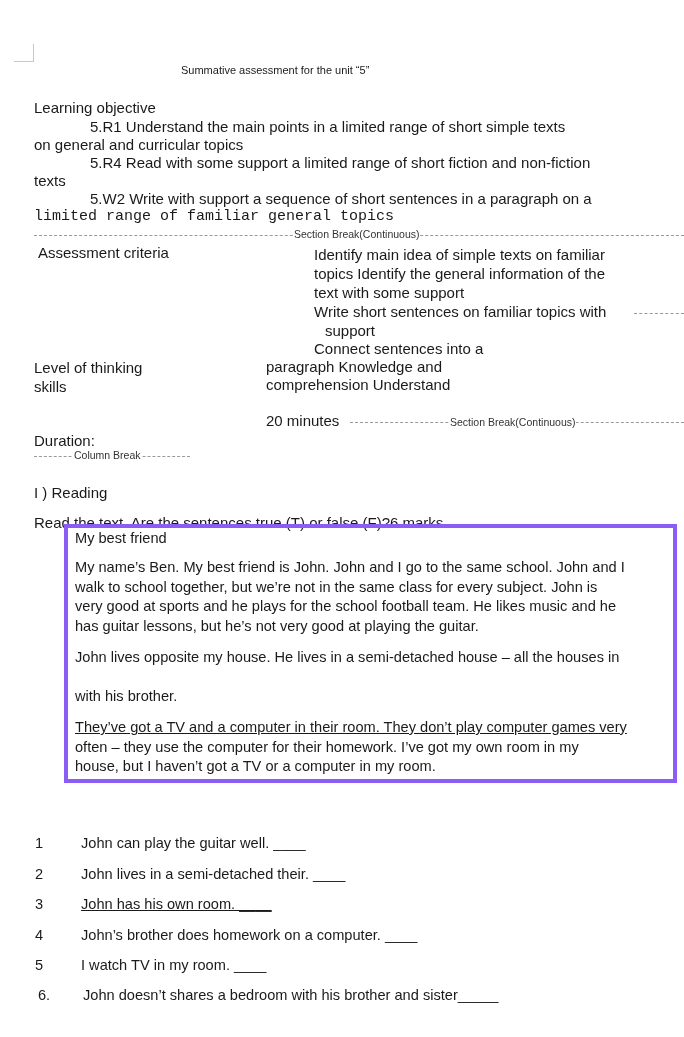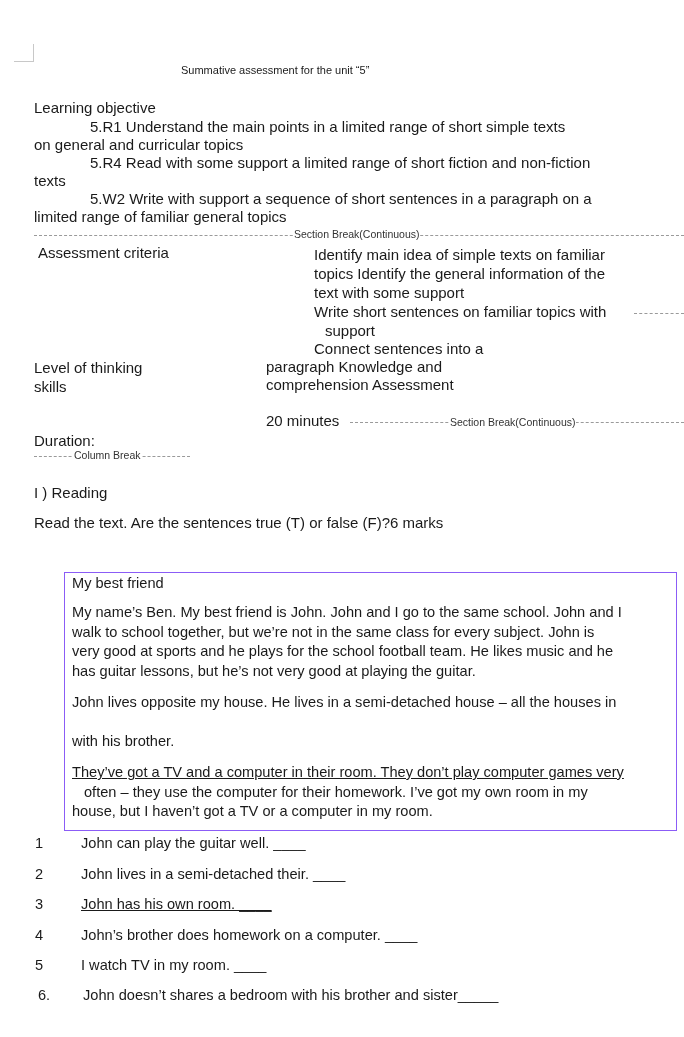--- a/index.html
+++ b/index.html
@@ -14,58 +14,58 @@
     }
     .title { left: 181px; top: 64px; font-size: 11px; }
     .lo-head { left: 34px; top: 99px; font-size: 15px; }
     .lo-line { font-size: 15px; }
     .dash-line { position: absolute; border-top: 1px dashed #9a9a9a; height: 0; }
     .break-label {
       position: absolute; font-size: 10.5px; color: #333; background: #fff; padding: 0 1px;
       white-space: nowrap;
     }
     .reading-box {
-      position: absolute; left: 64px; top: 572px; width: 613px; height: 259px;
-      border: 1px solid #8b5cf6; box-sizing: border-box;
+      position: absolute; left: 64px; top: 524px; width: 613px; height: 259px;
+      border: 4px solid #8b5cf6; box-sizing: border-box;
     }
     .box-text { position: absolute; left: 7px; font-size: 14.6px; line-height: 19.6px; white-space: nowrap; }
     .q-num { position: absolute; font-size: 14.6px; }
     .q-text { position: absolute; font-size: 14.6px; white-space: nowrap; }
   </style>
 </head>
 <body>
 
 <div class="corner"></div>
 
 <div class="abs title">Summative assessment for the unit “5”</div>
 
 <div class="abs lo-head">Learning objective</div>
 <div class="abs lo-line" style="left:90px;top:118px;">5.R1 Understand the main points in a limited range of short simple texts</div>
 <div class="abs lo-line" style="left:34px;top:136px;">on general and curricular topics</div>
 <div class="abs lo-line" style="left:90px;top:154px;">5.R4 Read with some support a limited range of short fiction and non-fiction</div>
 <div class="abs lo-line" style="left:34px;top:172px;">texts</div>
 <div class="abs lo-line" style="left:90px;top:190px;">5.W2 Write with support a sequence of short sentences in a paragraph on a</div>
-<div class="abs lo-line" style="left:34px;top:208px;">limited range of familiar general topics</div>
+<div class="abs lo-line" style="left:34px;top:208px;font-family:Liberation Mono, monospace;">limited range of familiar general topics</div>
 
 <div class="dash-line" style="left:34px;top:235px;width:650px;"></div>
 <div class="break-label" style="left:293px;top:228px;">Section Break(Continuous)</div>
 
 <div class="abs" style="left:38px;top:244px;">Assessment criteria</div>
 <div class="abs" style="left:314px;top:246px;">Identify main idea of simple texts on familiar</div>
 <div class="abs" style="left:314px;top:265px;">topics Identify the general information of the</div>
 <div class="abs" style="left:314px;top:284px;">text with some support</div>
 <div class="abs" style="left:314px;top:303px;">Write short sentences on familiar topics with</div>
 <div class="dash-line" style="left:634px;top:313px;width:50px;"></div>
 <div class="abs" style="left:325px;top:322px;">support</div>
 <div class="abs" style="left:314px;top:340px;">Connect sentences into a</div>
 
 <div class="abs" style="left:34px;top:359px;">Level of thinking</div>
 <div class="abs" style="left:34px;top:378px;">skills</div>
 <div class="abs" style="left:266px;top:358px;">paragraph Knowledge and</div>
-<div class="abs" style="left:266px;top:376px;">comprehension Assessment</div>
+<div class="abs" style="left:266px;top:376px;">comprehension Understand</div>
 
 <div class="abs" style="left:266px;top:412px;">20 minutes</div>
 <div class="dash-line" style="left:350px;top:422px;width:334px;"></div>
 <div class="break-label" style="left:449px;top:416px;">Section Break(Continuous)</div>
 
 <div class="abs" style="left:34px;top:432px;">Duration:</div>
 <div class="dash-line" style="left:34px;top:456px;width:156px;"></div>
 <div class="break-label" style="left:73px;top:449px;">Column Break</div>
 
 <div class="abs" style="left:34px;top:484px;">I ) Reading</div>
@@ -76,21 +76,21 @@
 
   <div class="box-text" style="top:30px;">My name’s Ben. My best friend is John. John and I go to the same school. John and I</div>
   <div class="box-text" style="top:50px;">walk to school together, but we’re not in the same class for every subject. John is</div>
   <div class="box-text" style="top:69px;">very good at sports and he plays for the school football team. He likes music and he</div>
   <div class="box-text" style="top:89px;">has guitar lessons, but he’s not very good at playing the guitar.</div>
 
   <div class="box-text" style="top:120px;">John lives opposite my house. He lives in a semi-detached house – all the houses in</div>
   <div class="box-text" style="top:159px;">with his brother.</div>
 
   <div class="box-text" style="top:190px;text-decoration:underline;">They’ve got a TV and a computer in their room. They don’t play computer games very</div>
-  <div class="box-text" style="top:210px;margin-left:12px;">often – they use the computer for their homework. I’ve got my own room in my</div>
+  <div class="box-text" style="top:210px;">often – they use the computer for their homework. I’ve got my own room in my</div>
   <div class="box-text" style="top:229px;">house, but I haven’t got a TV or a computer in my room.</div>
 </div>
 
 <div>
   <div>
     <div class="q-num" style="left:35px;top:835px;">1</div>
     <div class="q-text" style="left:81px;top:835px;">John can play the guitar well. ____</div>
   </div>
   <div>
     <div class="q-num" style="left:35px;top:866px;">2</div>

